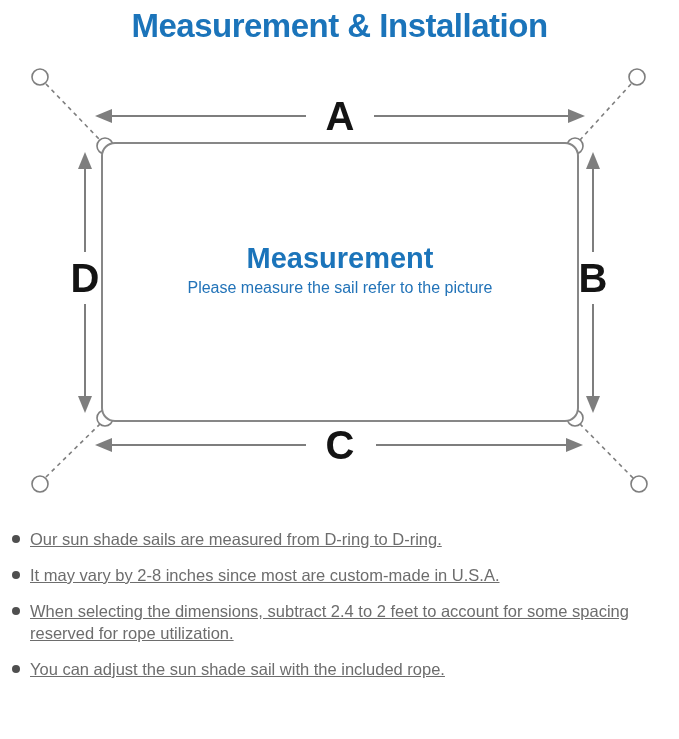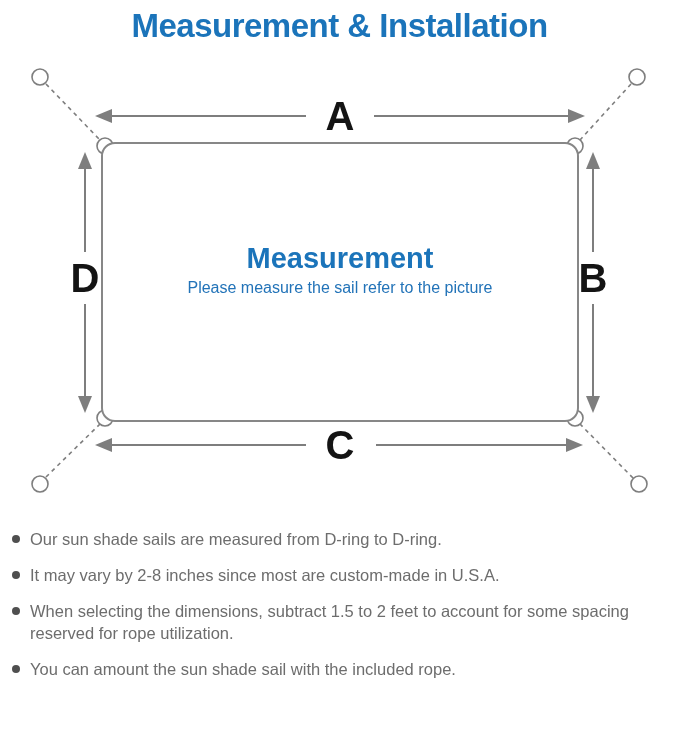--- a/index.html
+++ b/index.html
@@ -36,21 +36,21 @@
   }
   .center-sub{
     font-family:"Liberation Sans","DejaVu Sans",sans-serif;
     font-size:16px;fill:#2273b8;text-anchor:middle;
   }
   .notes{
     position:absolute;top:528px;left:12px;width:652px;list-style:none;
   }
   .notes li{
     display:flex;align-items:flex-start;gap:10px;margin-bottom:14px;
-    color:var(--note);font-size:16.5px;line-height:22px;
+    color:var(--note);font-size:16.5px;line-height:22px;text-decoration:underline;
   }
   .bullet{
     flex:0 0 auto;width:8px;height:8px;border-radius:50%;
     background:var(--dot);margin-top:7px;
   }
 </style>
 </head>
 <body>
 
 <div class="page">
@@ -123,21 +123,21 @@
     <li>
       <span class="bullet"></span>
       <span>Our sun shade sails are measured from D-ring to D-ring.</span>
     </li>
     <li>
       <span class="bullet"></span>
       <span>It may vary by 2-8 inches since most are custom-made in U.S.A.</span>
     </li>
     <li>
       <span class="bullet"></span>
-      <span>When selecting the dimensions, subtract 1.5 to 2 feet to account for some spacing reserved for rope utilization.</span>
+      <span>When selecting the dimensions, subtract 2.4 to 2 feet to account for some spacing reserved for rope utilization.</span>
     </li>
     <li>
       <span class="bullet"></span>
-      <span>You can amount the sun shade sail with the included rope.</span>
+      <span>You can adjust the sun shade sail with the included rope.</span>
     </li>
   </ul>
 
 </div>
 
 </body></html>

